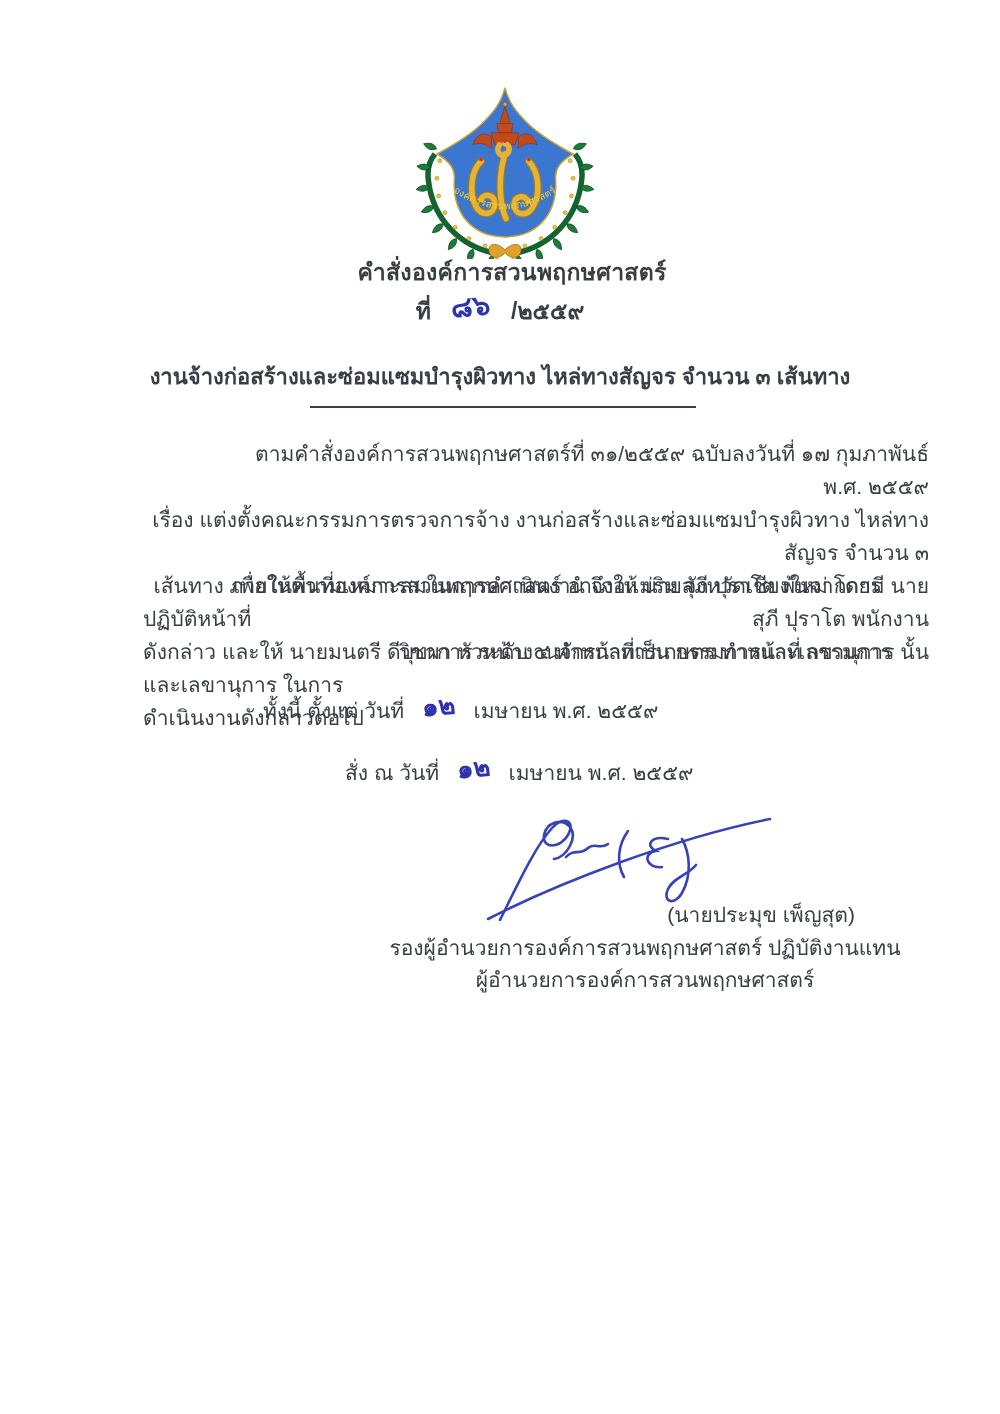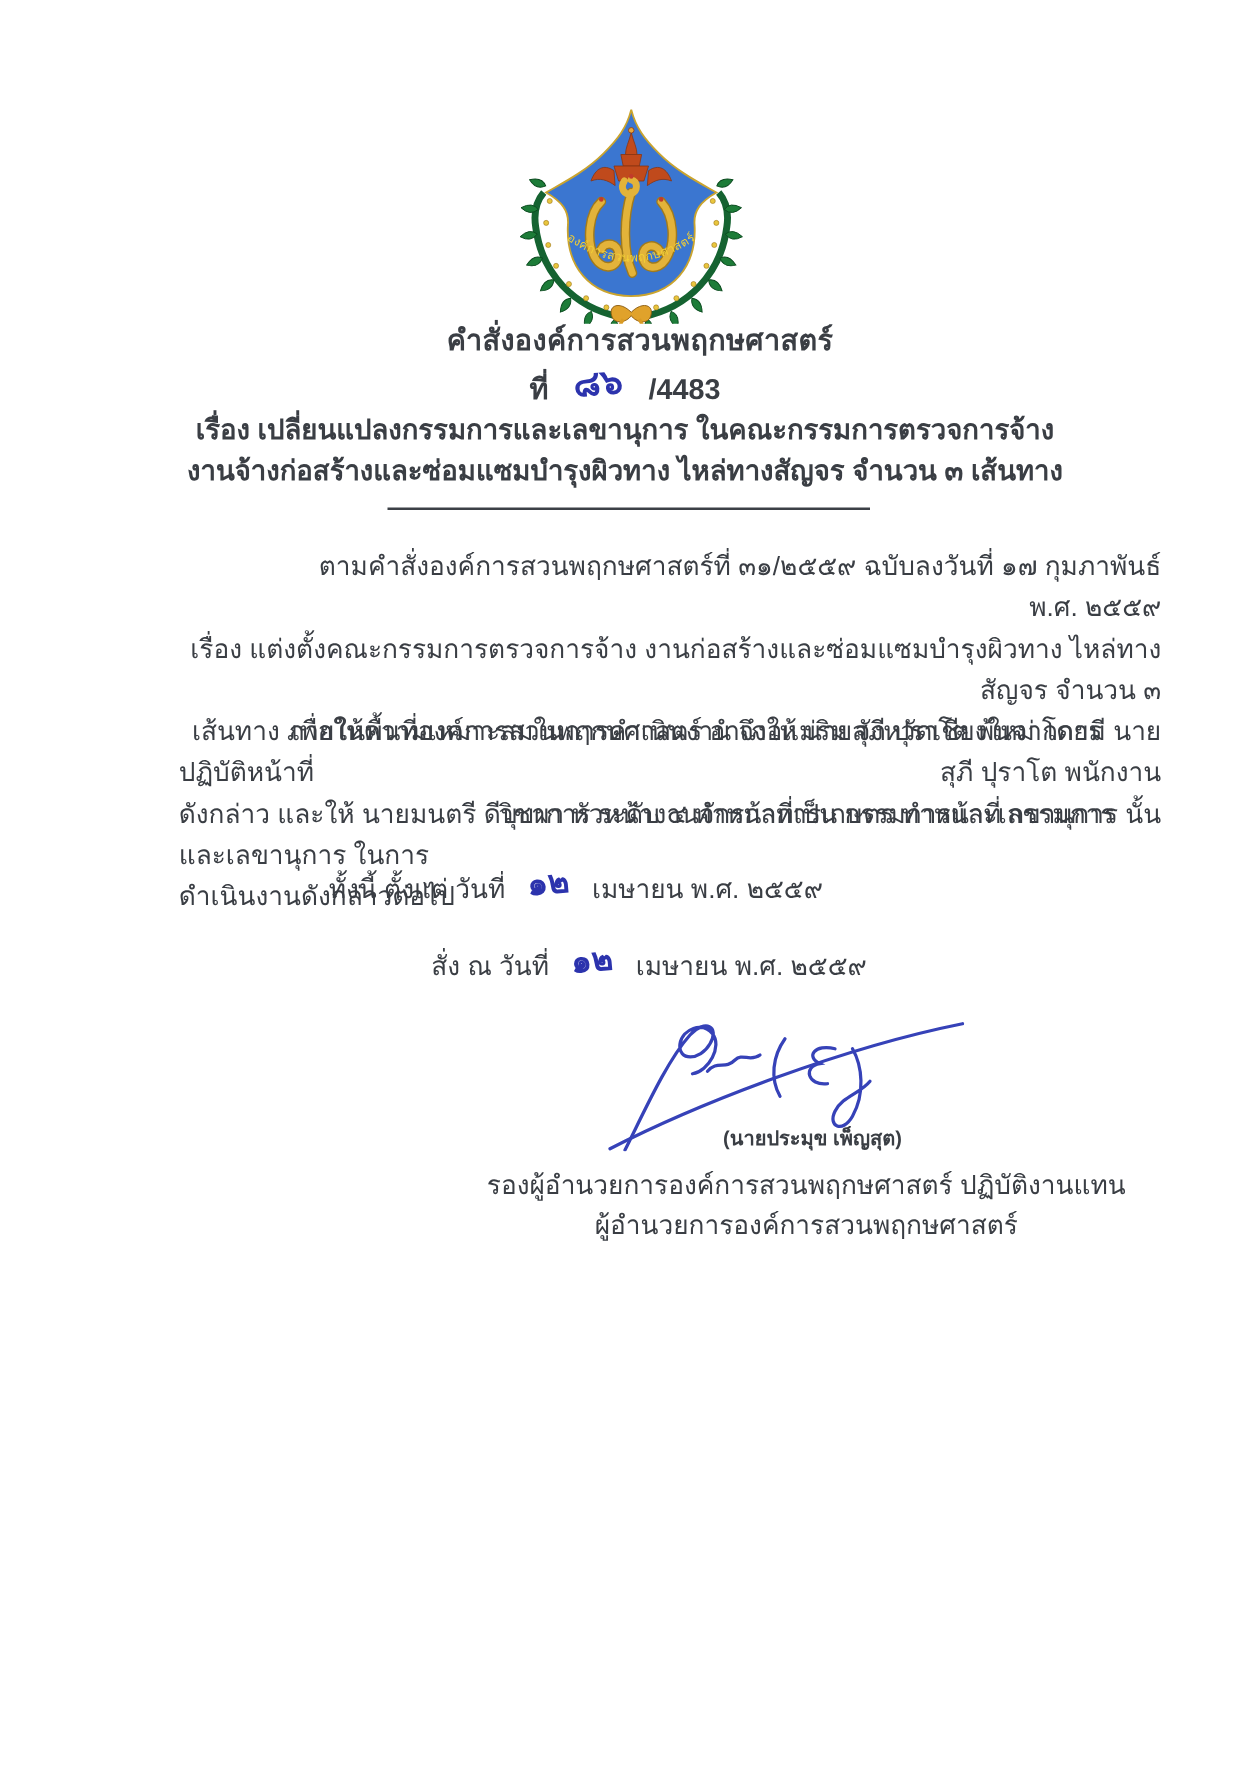--- a/index.html
+++ b/index.html
@@ -33,21 +33,21 @@
   .pen{
     color:#2c33ad;
     display:inline-block;
     font-size:28px;
     font-weight:bold;
     transform:rotate(-5deg) translateY(-3px);
     margin:0 14px;
   }
   .pen.small{font-size:26px;margin:0 12px;}
   .signature-block{top:806px;left:470px;width:320px;height:115px;}
-  .sig-name{top:898px;left:445px;width:410px;text-align:center;font-size:16px;font-weight:bold;}
+  .sig-name{top:898px;left:445px;width:410px;text-align:right;font-size:21px;}
   .sig-title1{top:931px;left:345px;width:600px;text-align:center;font-size:21px;}
   .sig-title2{top:963px;left:345px;width:600px;text-align:center;font-size:21px;}
   .logo{top:84px;left:400px;width:210px;height:175px;}
 </style>
 </head>
 <body>
 
 <div class="page">
 
   <div class="abs logo">
@@ -142,24 +142,23 @@
         <path d="M103,186 C99,193 97,198 101,204 M117,186 C121,193 123,198 119,204" fill="none" stroke="#d99a24" stroke-width="3"></path>
       </g>
     </svg>
   </div>
 
   <div class="abs center title">คำสั่งองค์การสวนพฤกษศาสตร์</div>
 
   <div class="abs center orderline">
     <span>ที่</span>
     <span class="pen">๘๖</span>
-    <span>/4483</span>
+    <span>/๒๕๕๙</span>
   </div>
 
-  <div class="abs center subject1">เรื่อง  เปลี่ยนแปลงกรรมการและเลขานุการ ในคณะกรรมการตรวจการจ้าง</div>
   <div class="abs center subject2">งานจ้างก่อสร้างและซ่อมแซมบำรุงผิวทาง ไหล่ทางสัญจร จำนวน ๓ เส้นทาง</div>
 
   <div class="abs rule"></div>
 
   <div class="abs bodypara para1">ตามคำสั่งองค์การสวนพฤกษศาสตร์ที่ ๓๑/๒๕๕๙ ฉบับลงวันที่ ๑๗ กุมภาพันธ์ พ.ศ. ๒๕๕๙
 เรื่อง แต่งตั้งคณะกรรมการตรวจการจ้าง งานก่อสร้างและซ่อมแซมบำรุงผิวทาง ไหล่ทางสัญจร จำนวน ๓
 เส้นทาง ภายในพื้นที่องค์การสวนพฤกษศาสตร์ อำเภอแม่ริม จังหวัดเชียงใหม่ โดยมี นายสุภี ปุราโต พนักงาน
 วิชาการ ระดับ ๔ ทำหน้าที่เป็น กรรมการและเลขานุการ นั้น</div>
   <div class="abs bodypara para2">เพื่อให้ความเหมาะสมในการดำเนินงาน จึงให้ นายสุภี ปุราโต พ้นจากการปฏิบัติหน้าที่
 ดังกล่าว และให้ นายมนตรี ดีบุบผา หัวหน้างานจักรกลการเกษตร ทำหน้าที่ กรรมการและเลขานุการ ในการ

